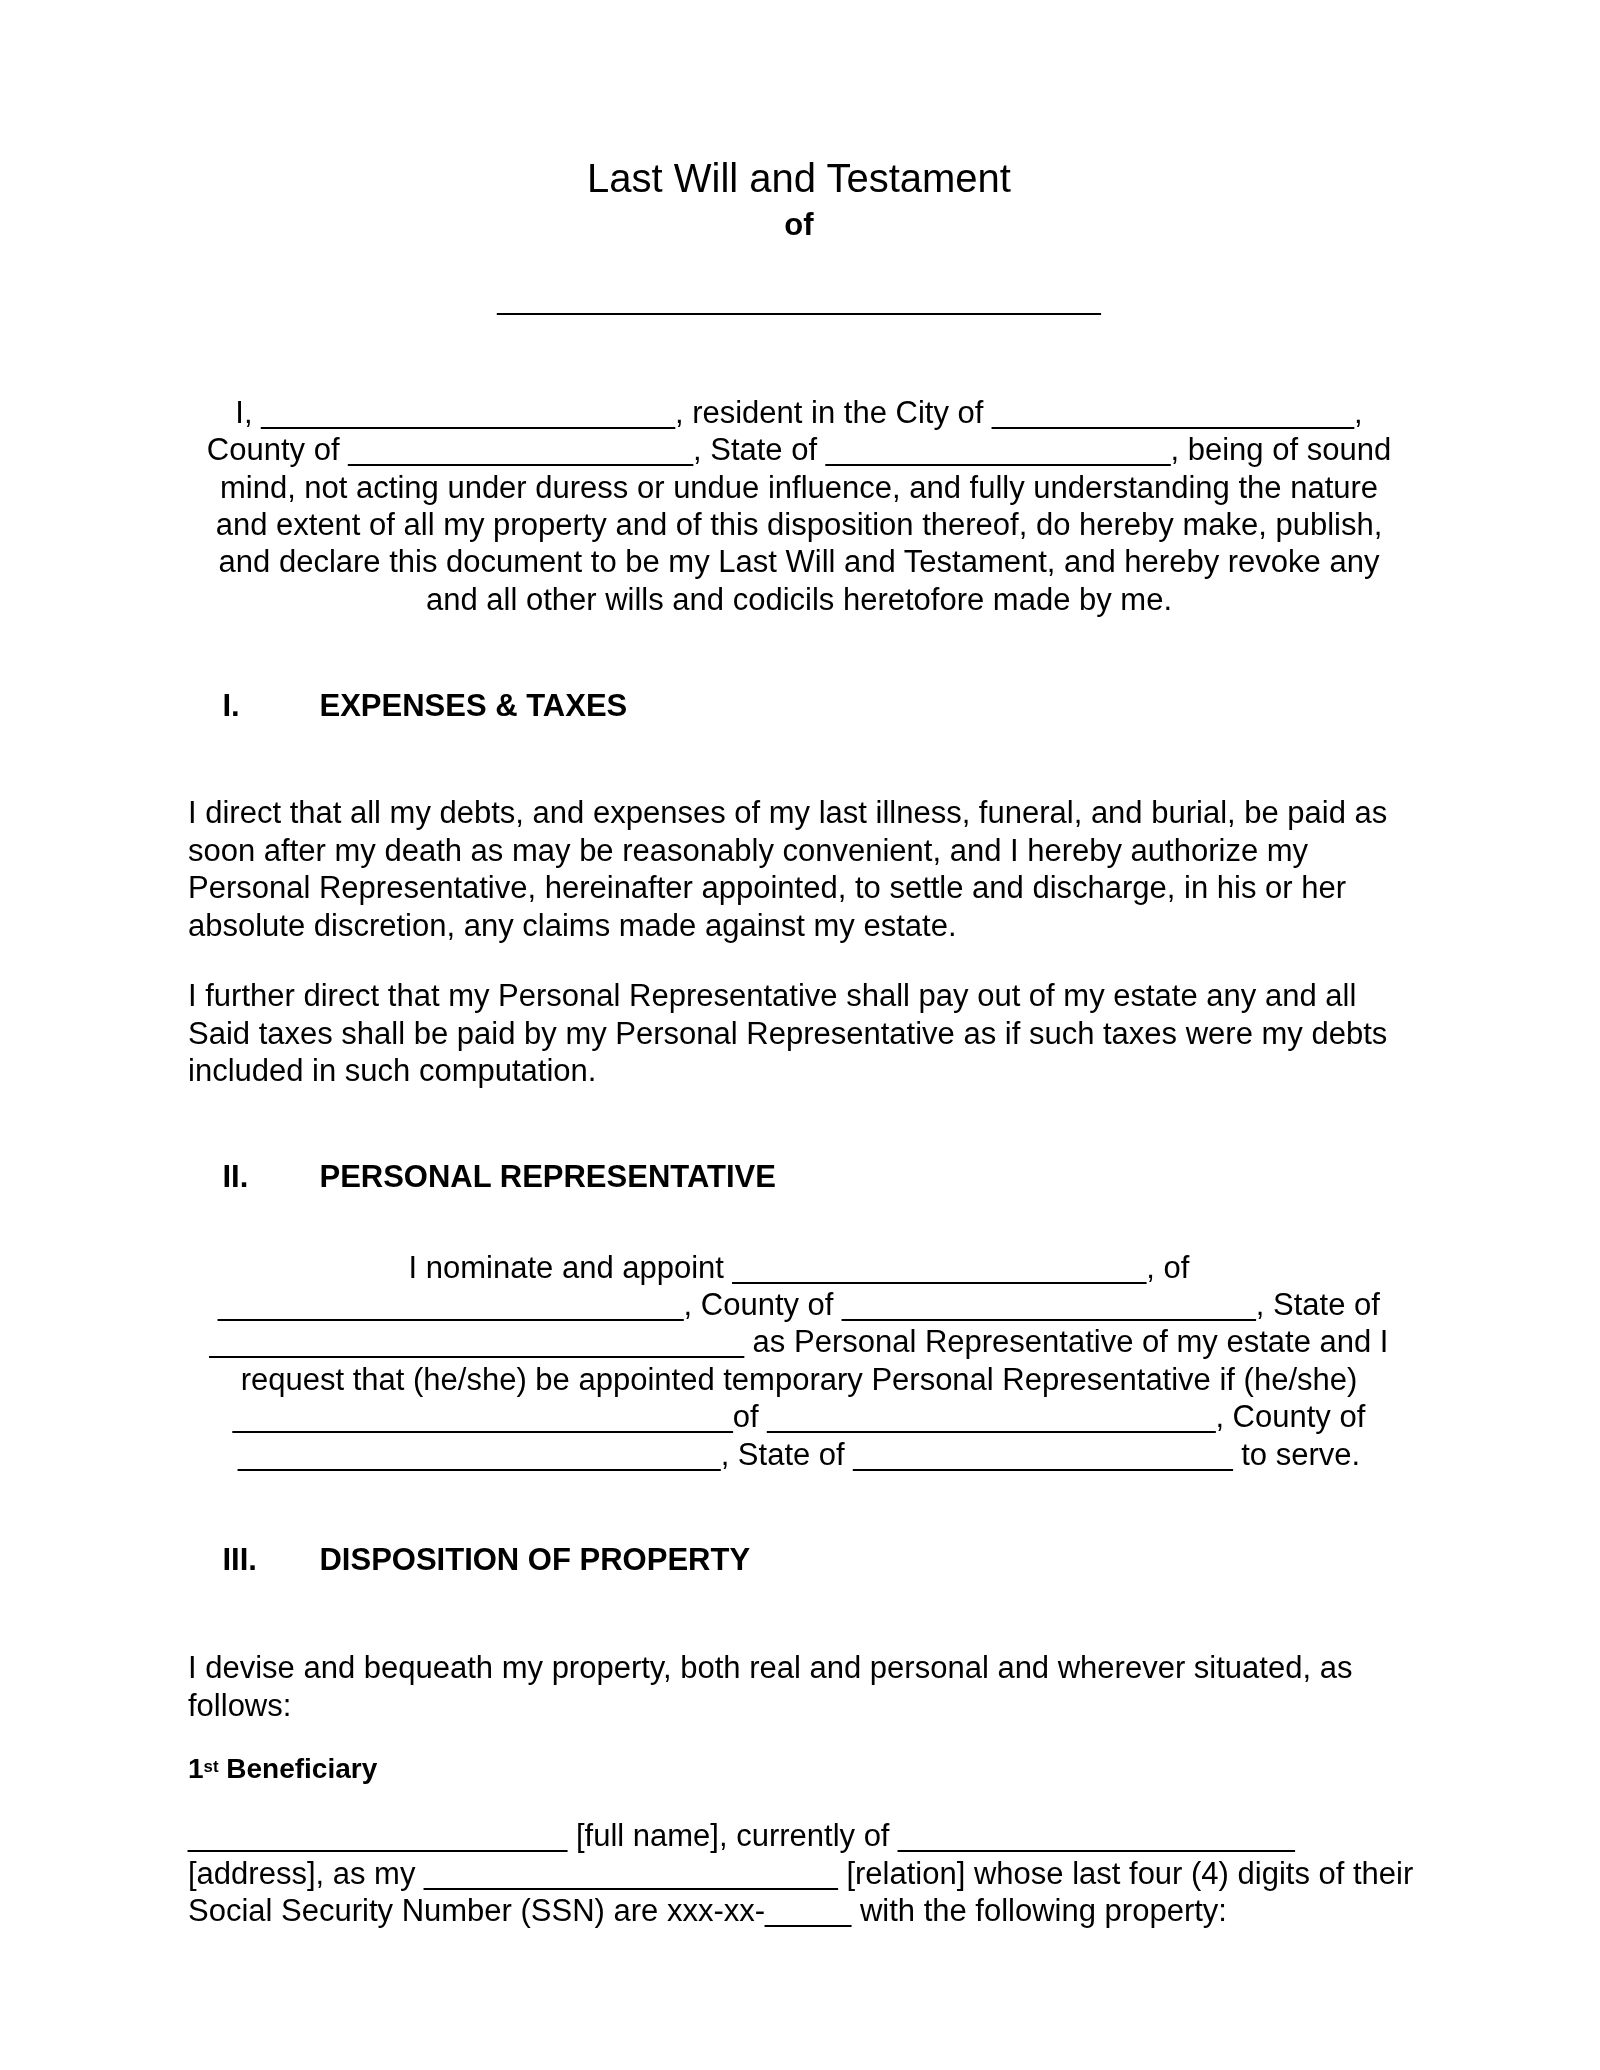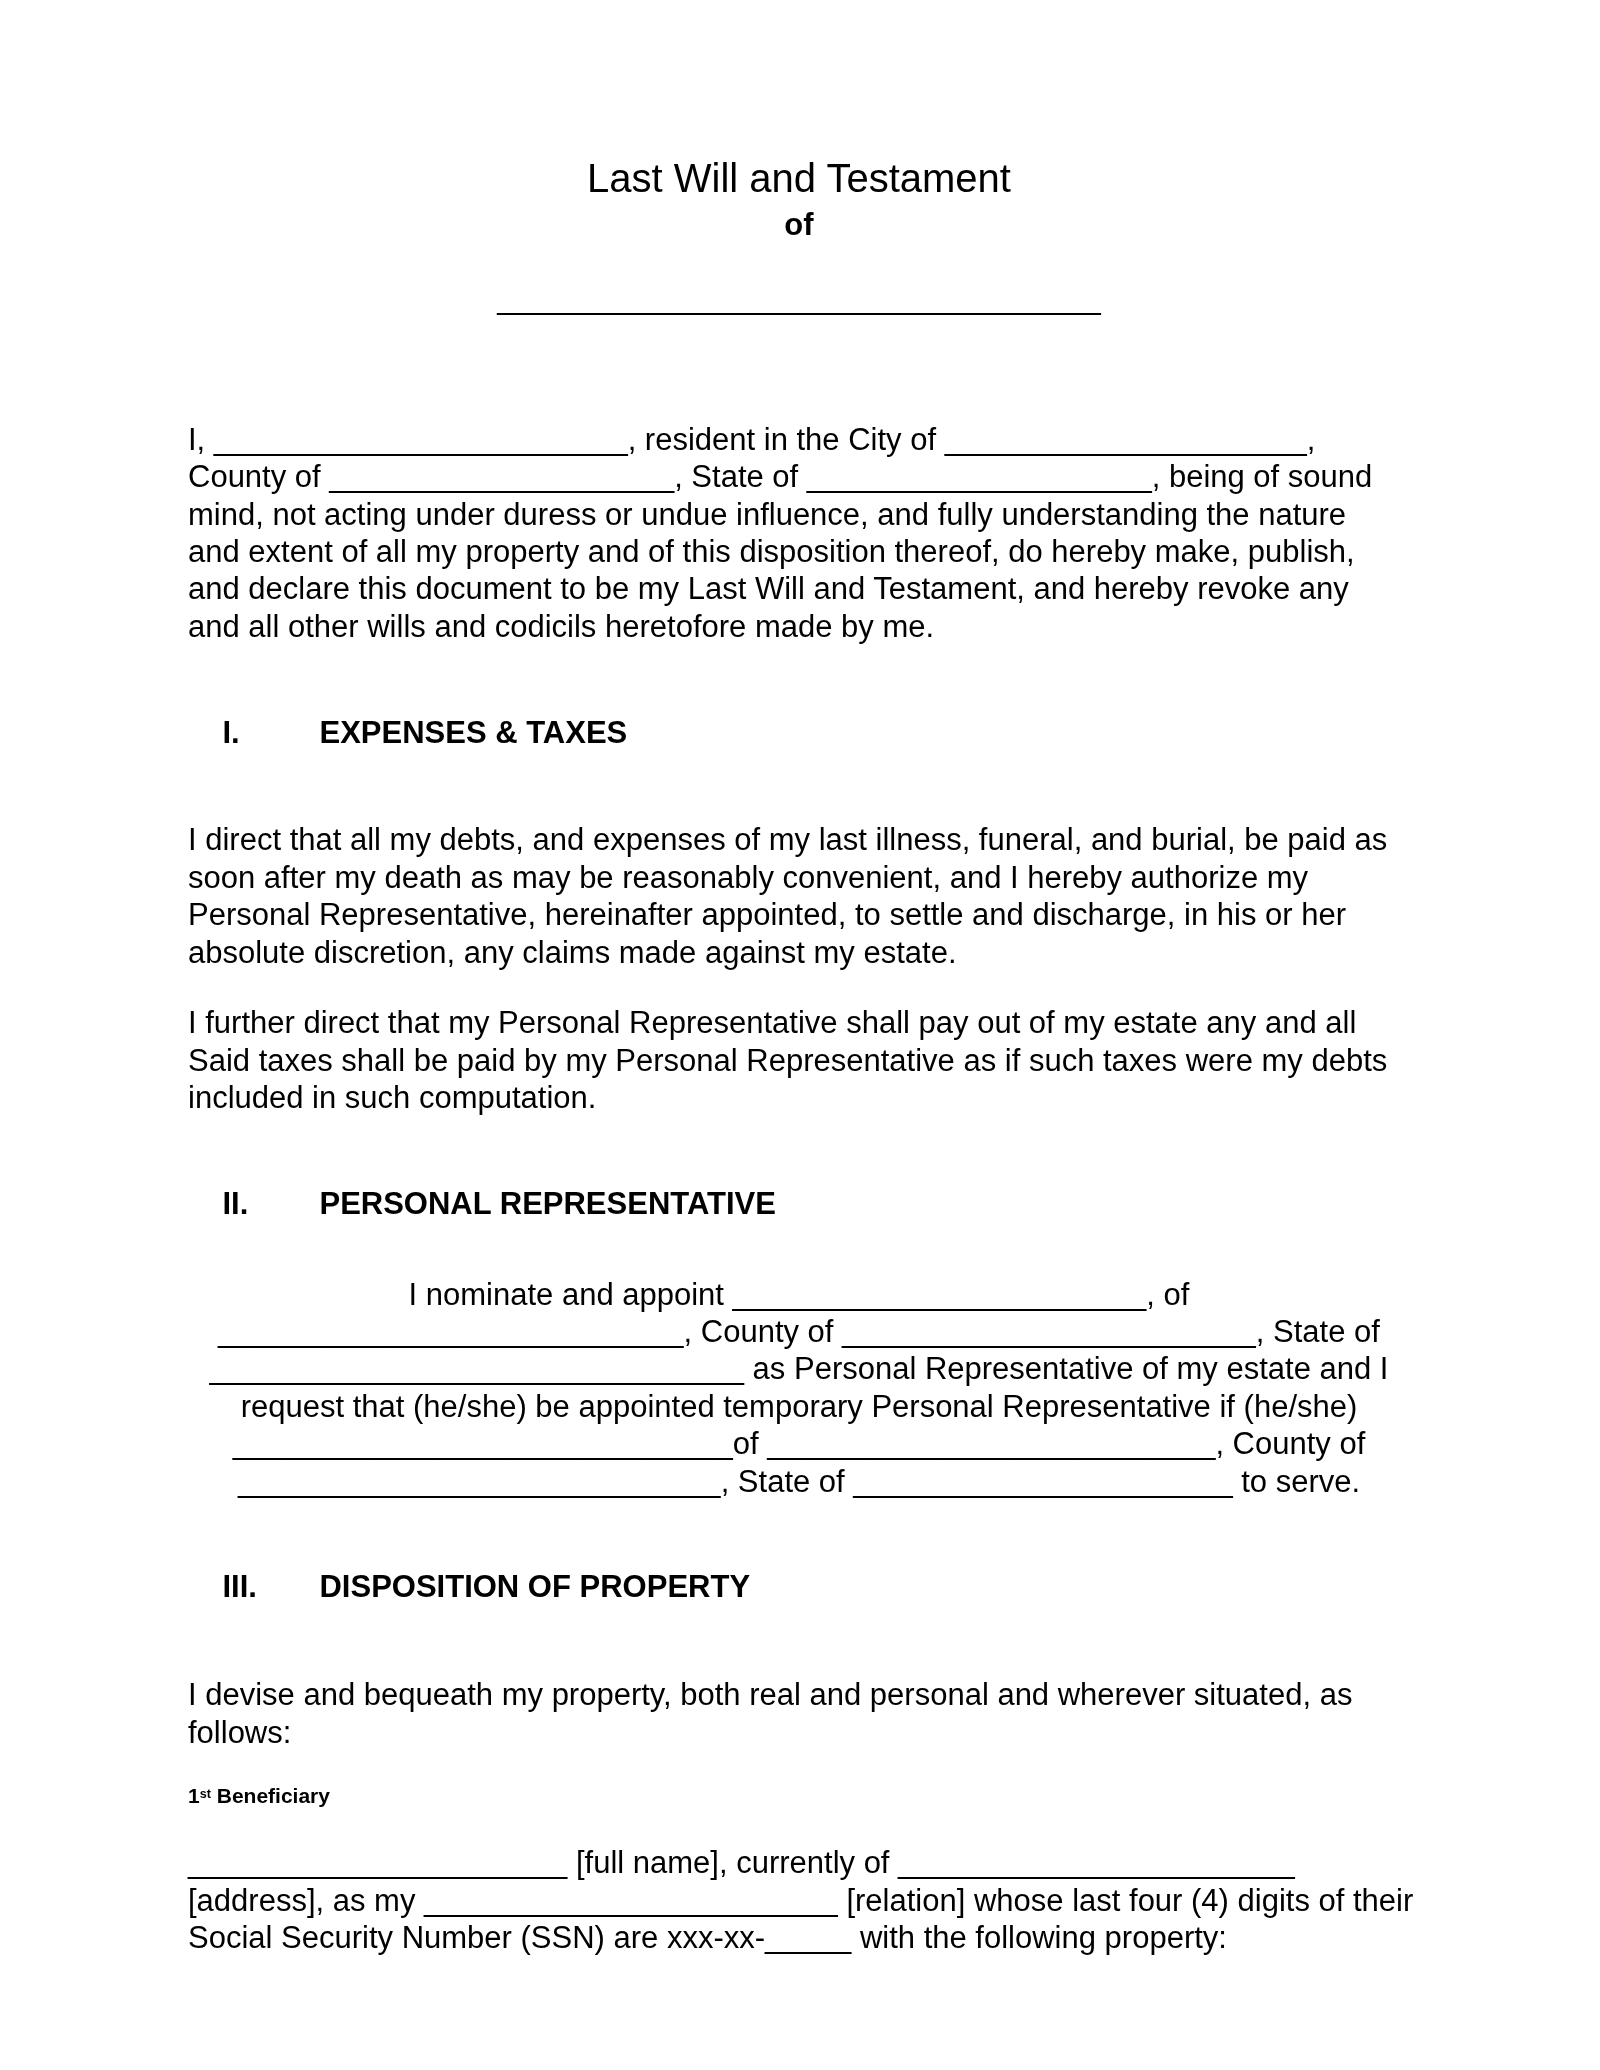--- a/index.html
+++ b/index.html
@@ -29,34 +29,34 @@
     font-weight: normal;
     text-align: center;
   }
   .doc-subtitle {
     font-size: 31px;
     line-height: 37.4px;
     font-weight: bold;
     text-align: center;
   }
   .name-line { margin-top: 37px; }
-  .intro { margin-top: 103px; }
+  .intro { margin-top: 76px; text-align: center; }
   .section-heading {
     margin-top: 31px;
     font-size: 31px;
     line-height: 37.4px;
     font-weight: bold;
     white-space: pre;
   }
   .section-number { display: inline-block; width: 97px; }
   .para { margin-top: 33px; }
   .para-tight { margin-top: 16px; text-align: center; }
   .benef-heading {
     margin-top: 26px;
-    font-size: 21px;
+    font-size: 28px;
     line-height: 37.4px;
     font-weight: bold;
   }
   .benef-heading sup {
     font-size: 60%;
     vertical-align: baseline;
     position: relative;
     top: -0.38em;
   }
   .benef-para { margin-top: 26px; }

